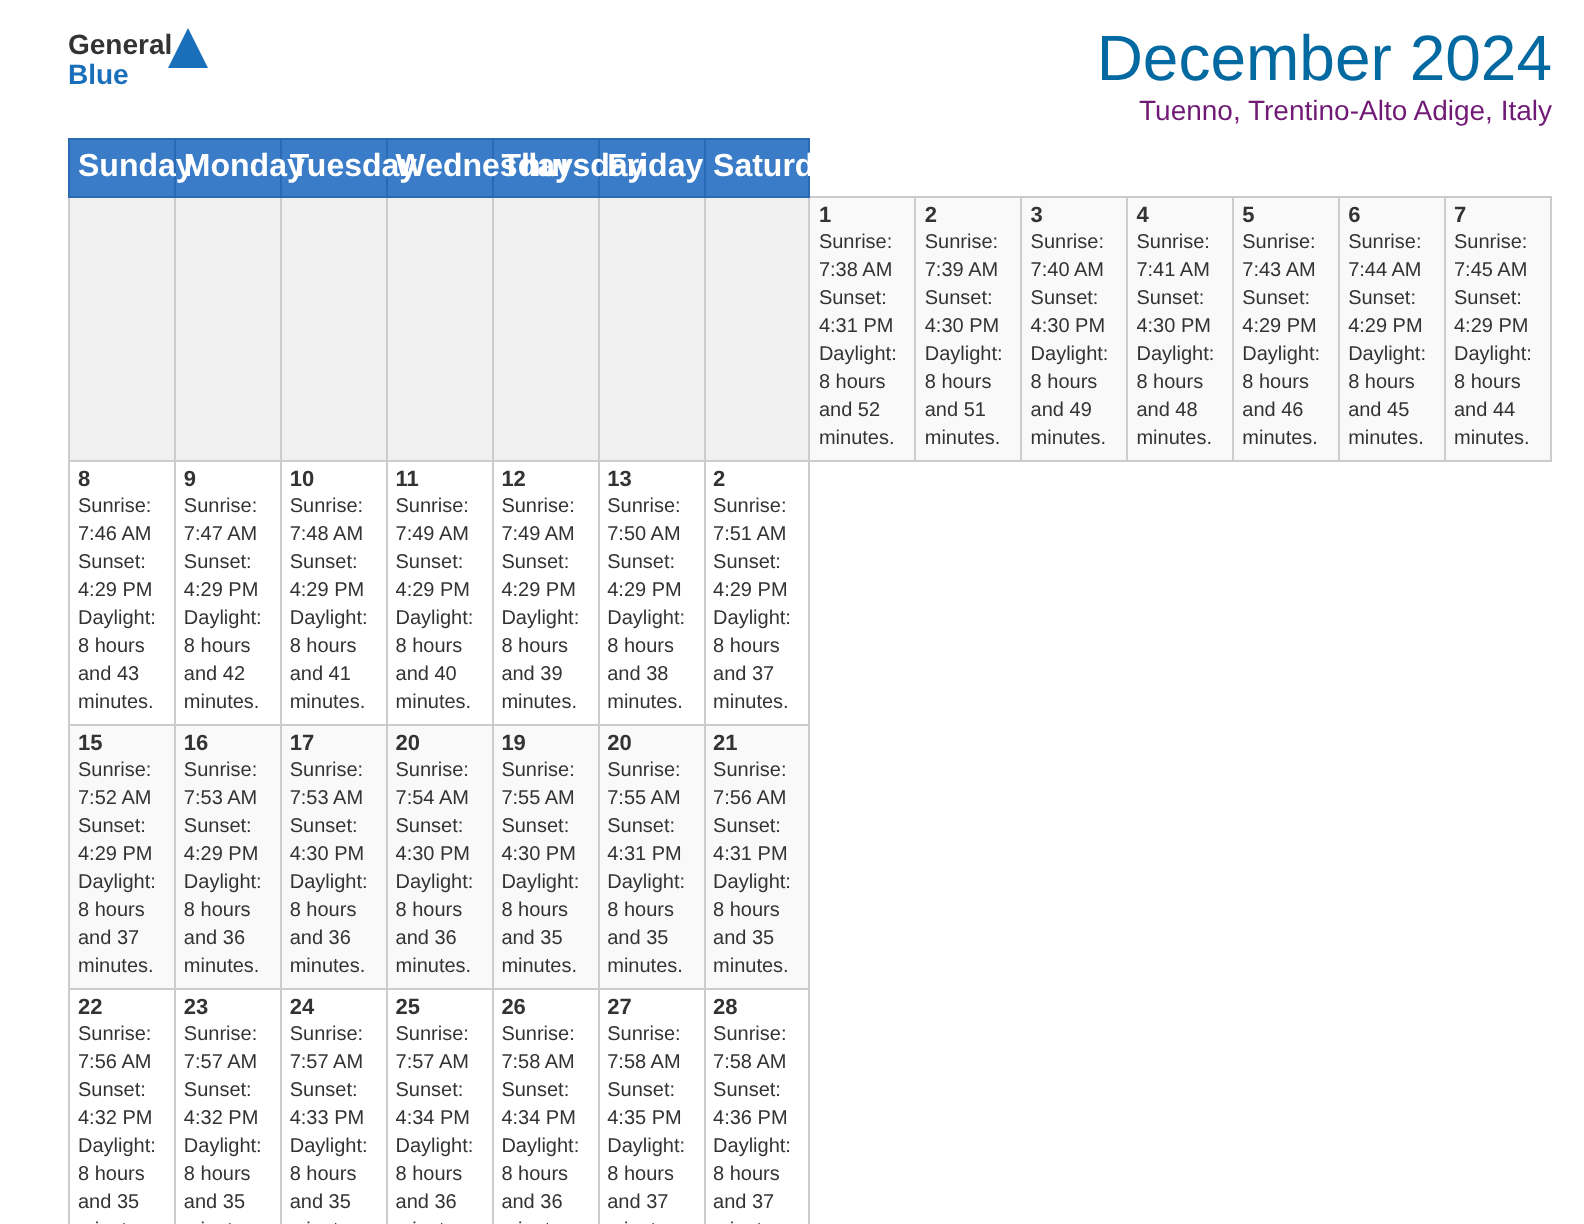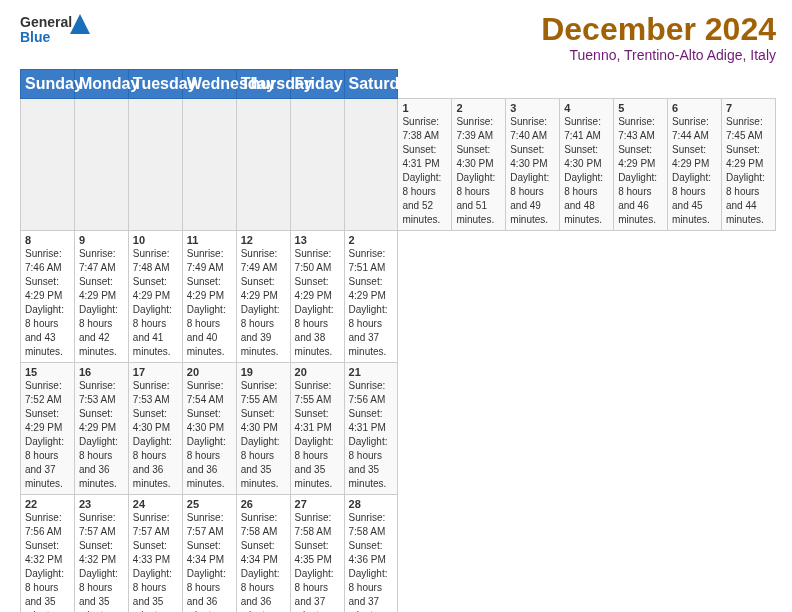--- a/index.html
+++ b/index.html
@@ -6,42 +6,42 @@
     body {
       font-family: Arial, sans-serif;
       background: #fff;
       width: 792px;
       height: 612px;
       overflow: hidden;
     }
     .page {
       width: 792px;
       height: 612px;
-      padding: 12px 16px 8px 20px;
+      padding: 12px 16px 8px 34px;
       display: flex;
       flex-direction: column;
     }
     .header {
       display: flex;
       align-items: flex-start;
       justify-content: space-between;
       margin-bottom: 6px;
     }
     .logo {
       display: flex;
       align-items: center;
       gap: 0;
     }
     .title-block {
       text-align: right;
     }
     .month-title {
       font-size: 32px;
-      font-weight: bold;
-      color: #a16207;
+      font-weight: normal;
+      color: #0369a1;
       line-height: 1.1;
     }
     .location {
       font-size: 14px;
       color: #701a75;
     }
     .calendar {
       flex: 1;
       border-collapse: collapse;
       width: 100%;

